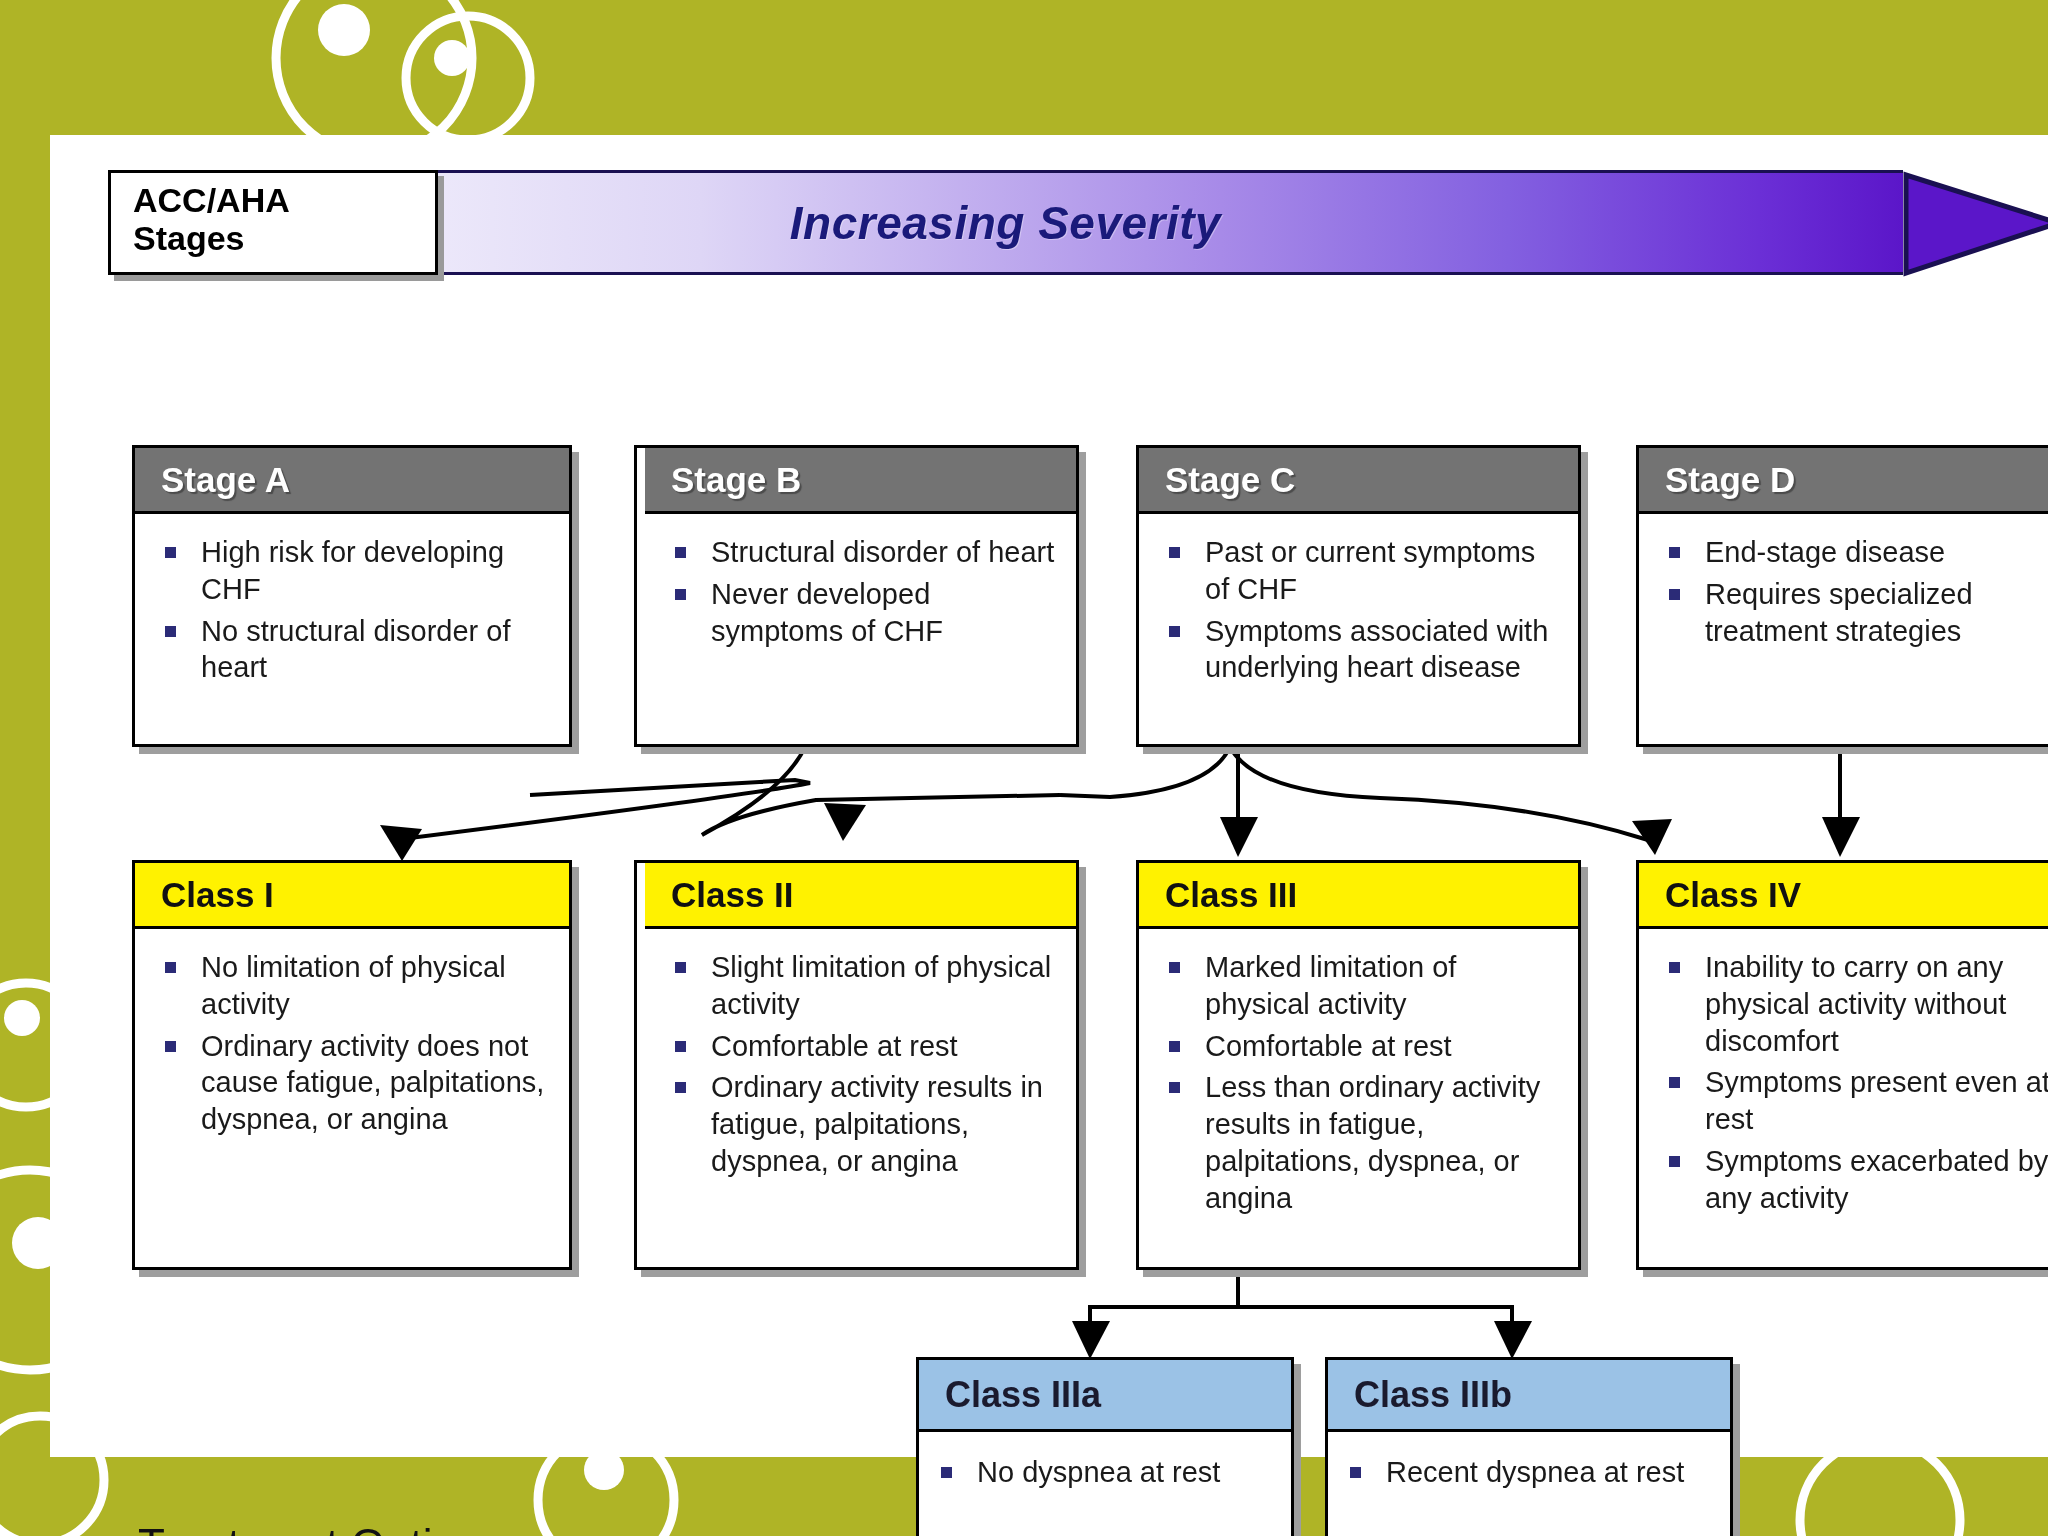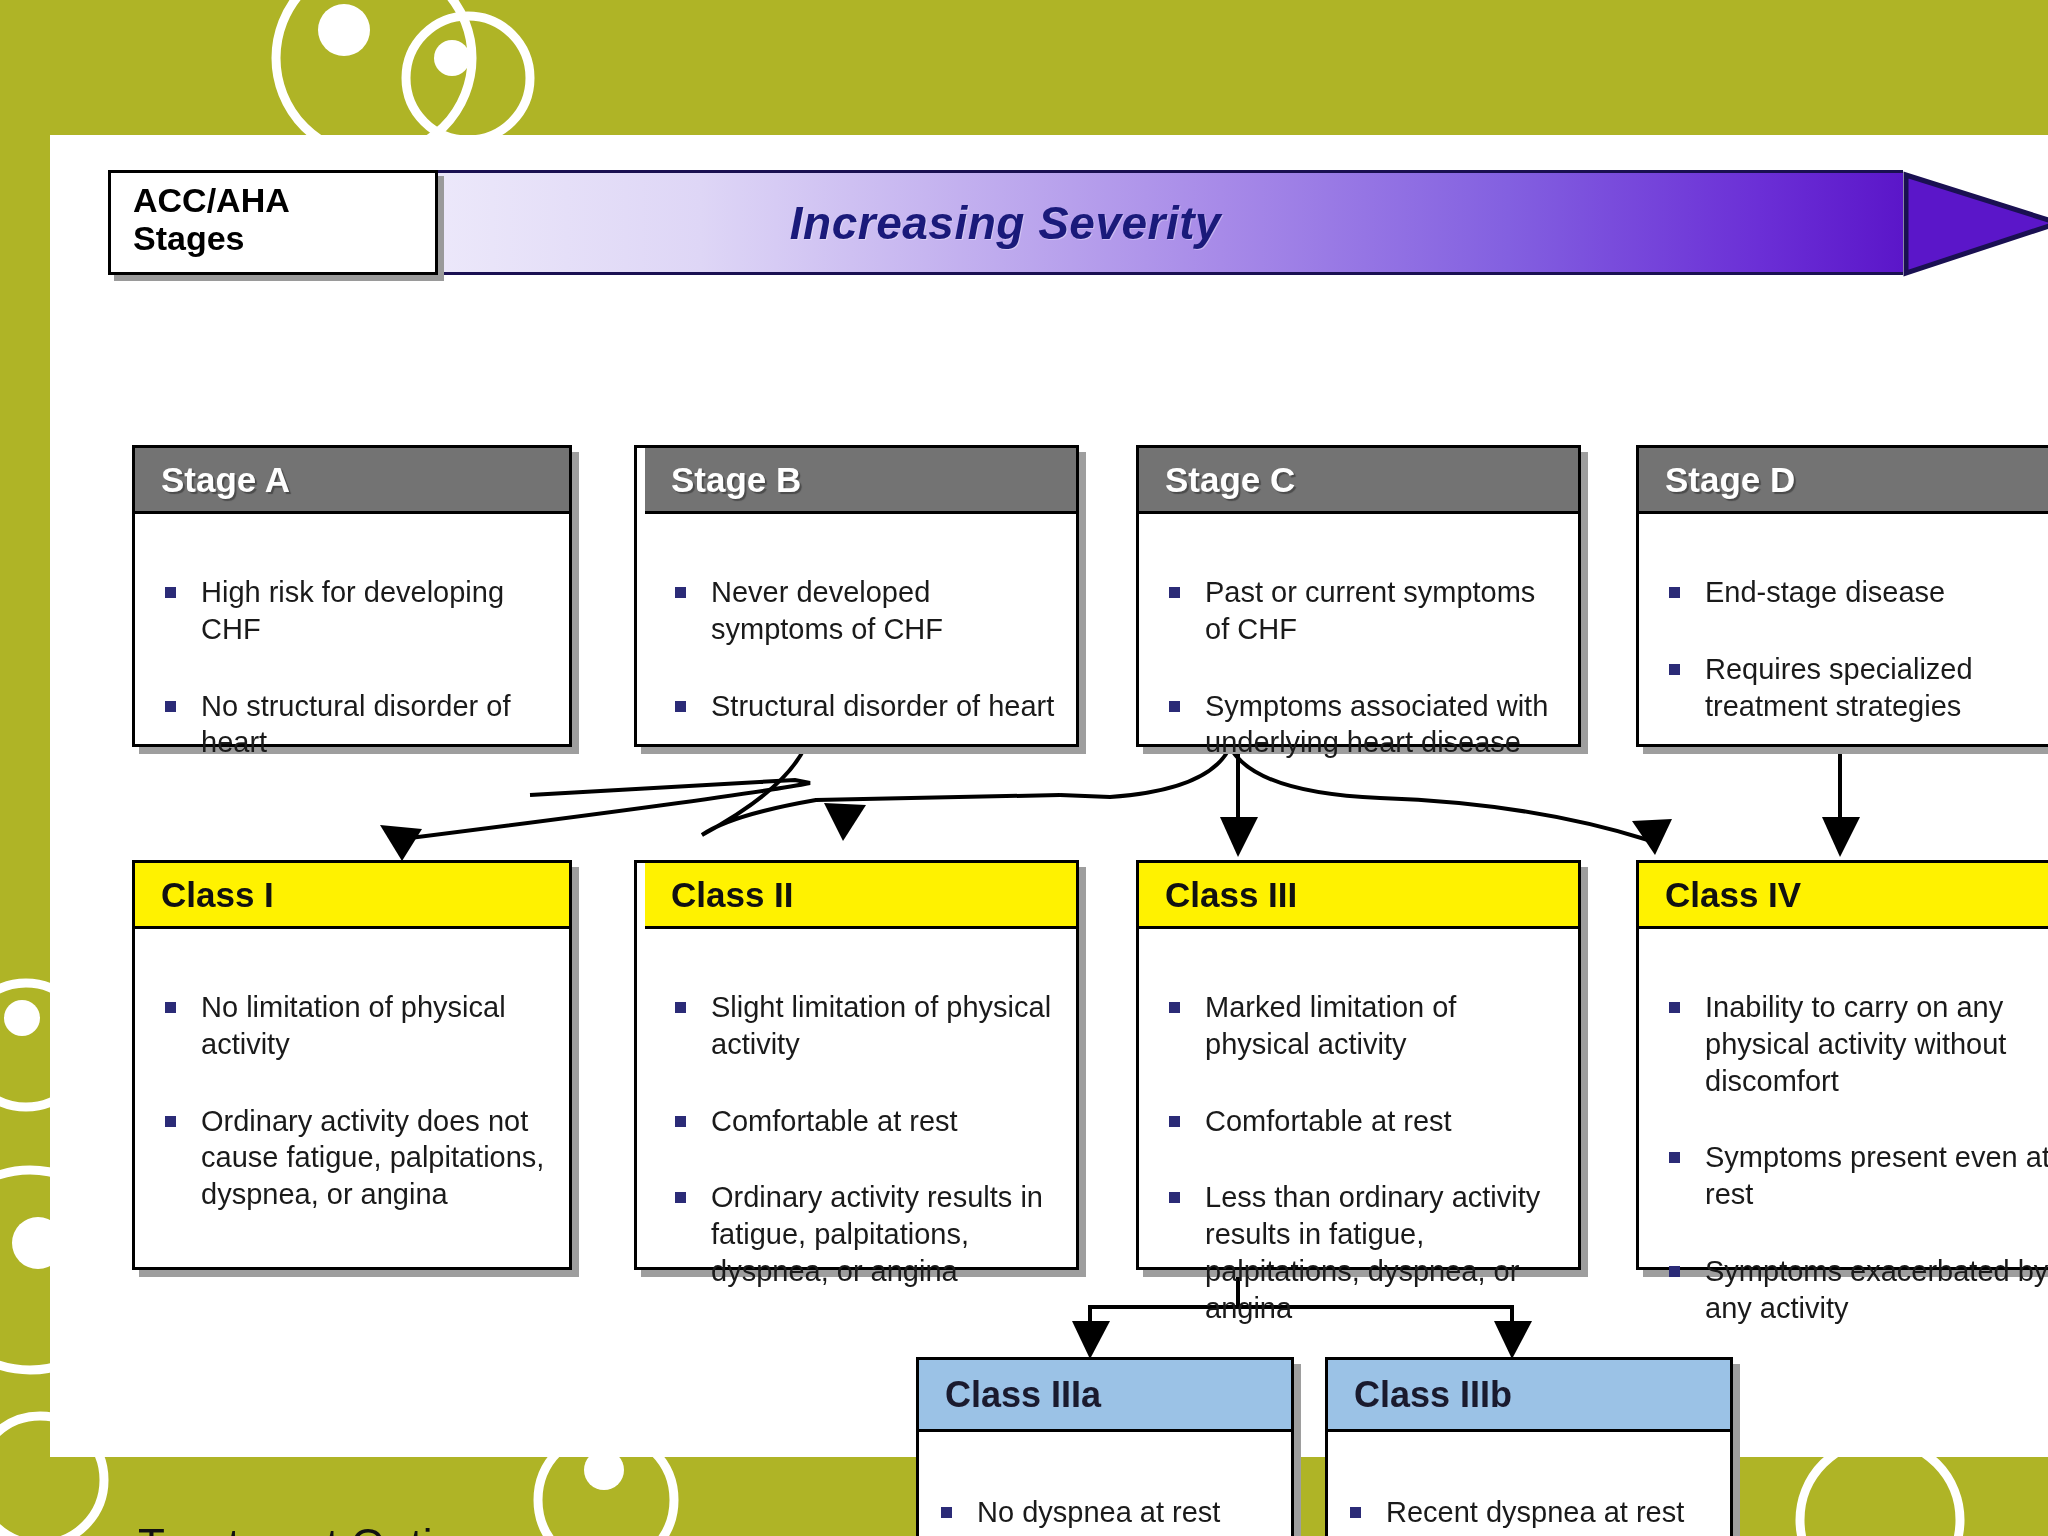--- a/index.html
+++ b/index.html
@@ -95,21 +95,20 @@
     padding:20px 16px 10px 22px;
   }
   .blist{list-style:none;margin:0;padding:0;}
   .blist li{
     position:relative;
     padding-left:44px;
     margin-bottom:5px;
     font-size:29px;
     line-height:1.27;
     color:#1a1a1a;
-    margin-top:40px;
   }
   .blist li:before{
     content:"";
     position:absolute;left:8px;top:13px;
     width:11px;height:11px;background:#2b2b77;
   }
 
   
   .col1{left:82px;width:440px;}
   .col2{left:584px;width:445px;padding-left:8px;}
@@ -218,22 +217,22 @@
         <li>High risk for developing CHF</li>
         <li>No structural disorder of heart</li>
       </ul>
     </div>
   </div>
 
   <div class="card stage col2 rowStage">
     <div class="card-head">Stage B</div>
     <div class="card-body">
       <ul class="blist">
+        <li>Structural disorder of heart</li>
         <li>Never developed symptoms of CHF</li>
-        <li>Structural disorder of heart</li>
       </ul>
     </div>
   </div>
 
   <div class="card stage col3 rowStage">
     <div class="card-head">Stage C</div>
     <div class="card-body">
       <ul class="blist">
         <li>Past or current symptoms of CHF</li>
         <li>Symptoms associated with underlying heart disease</li>

